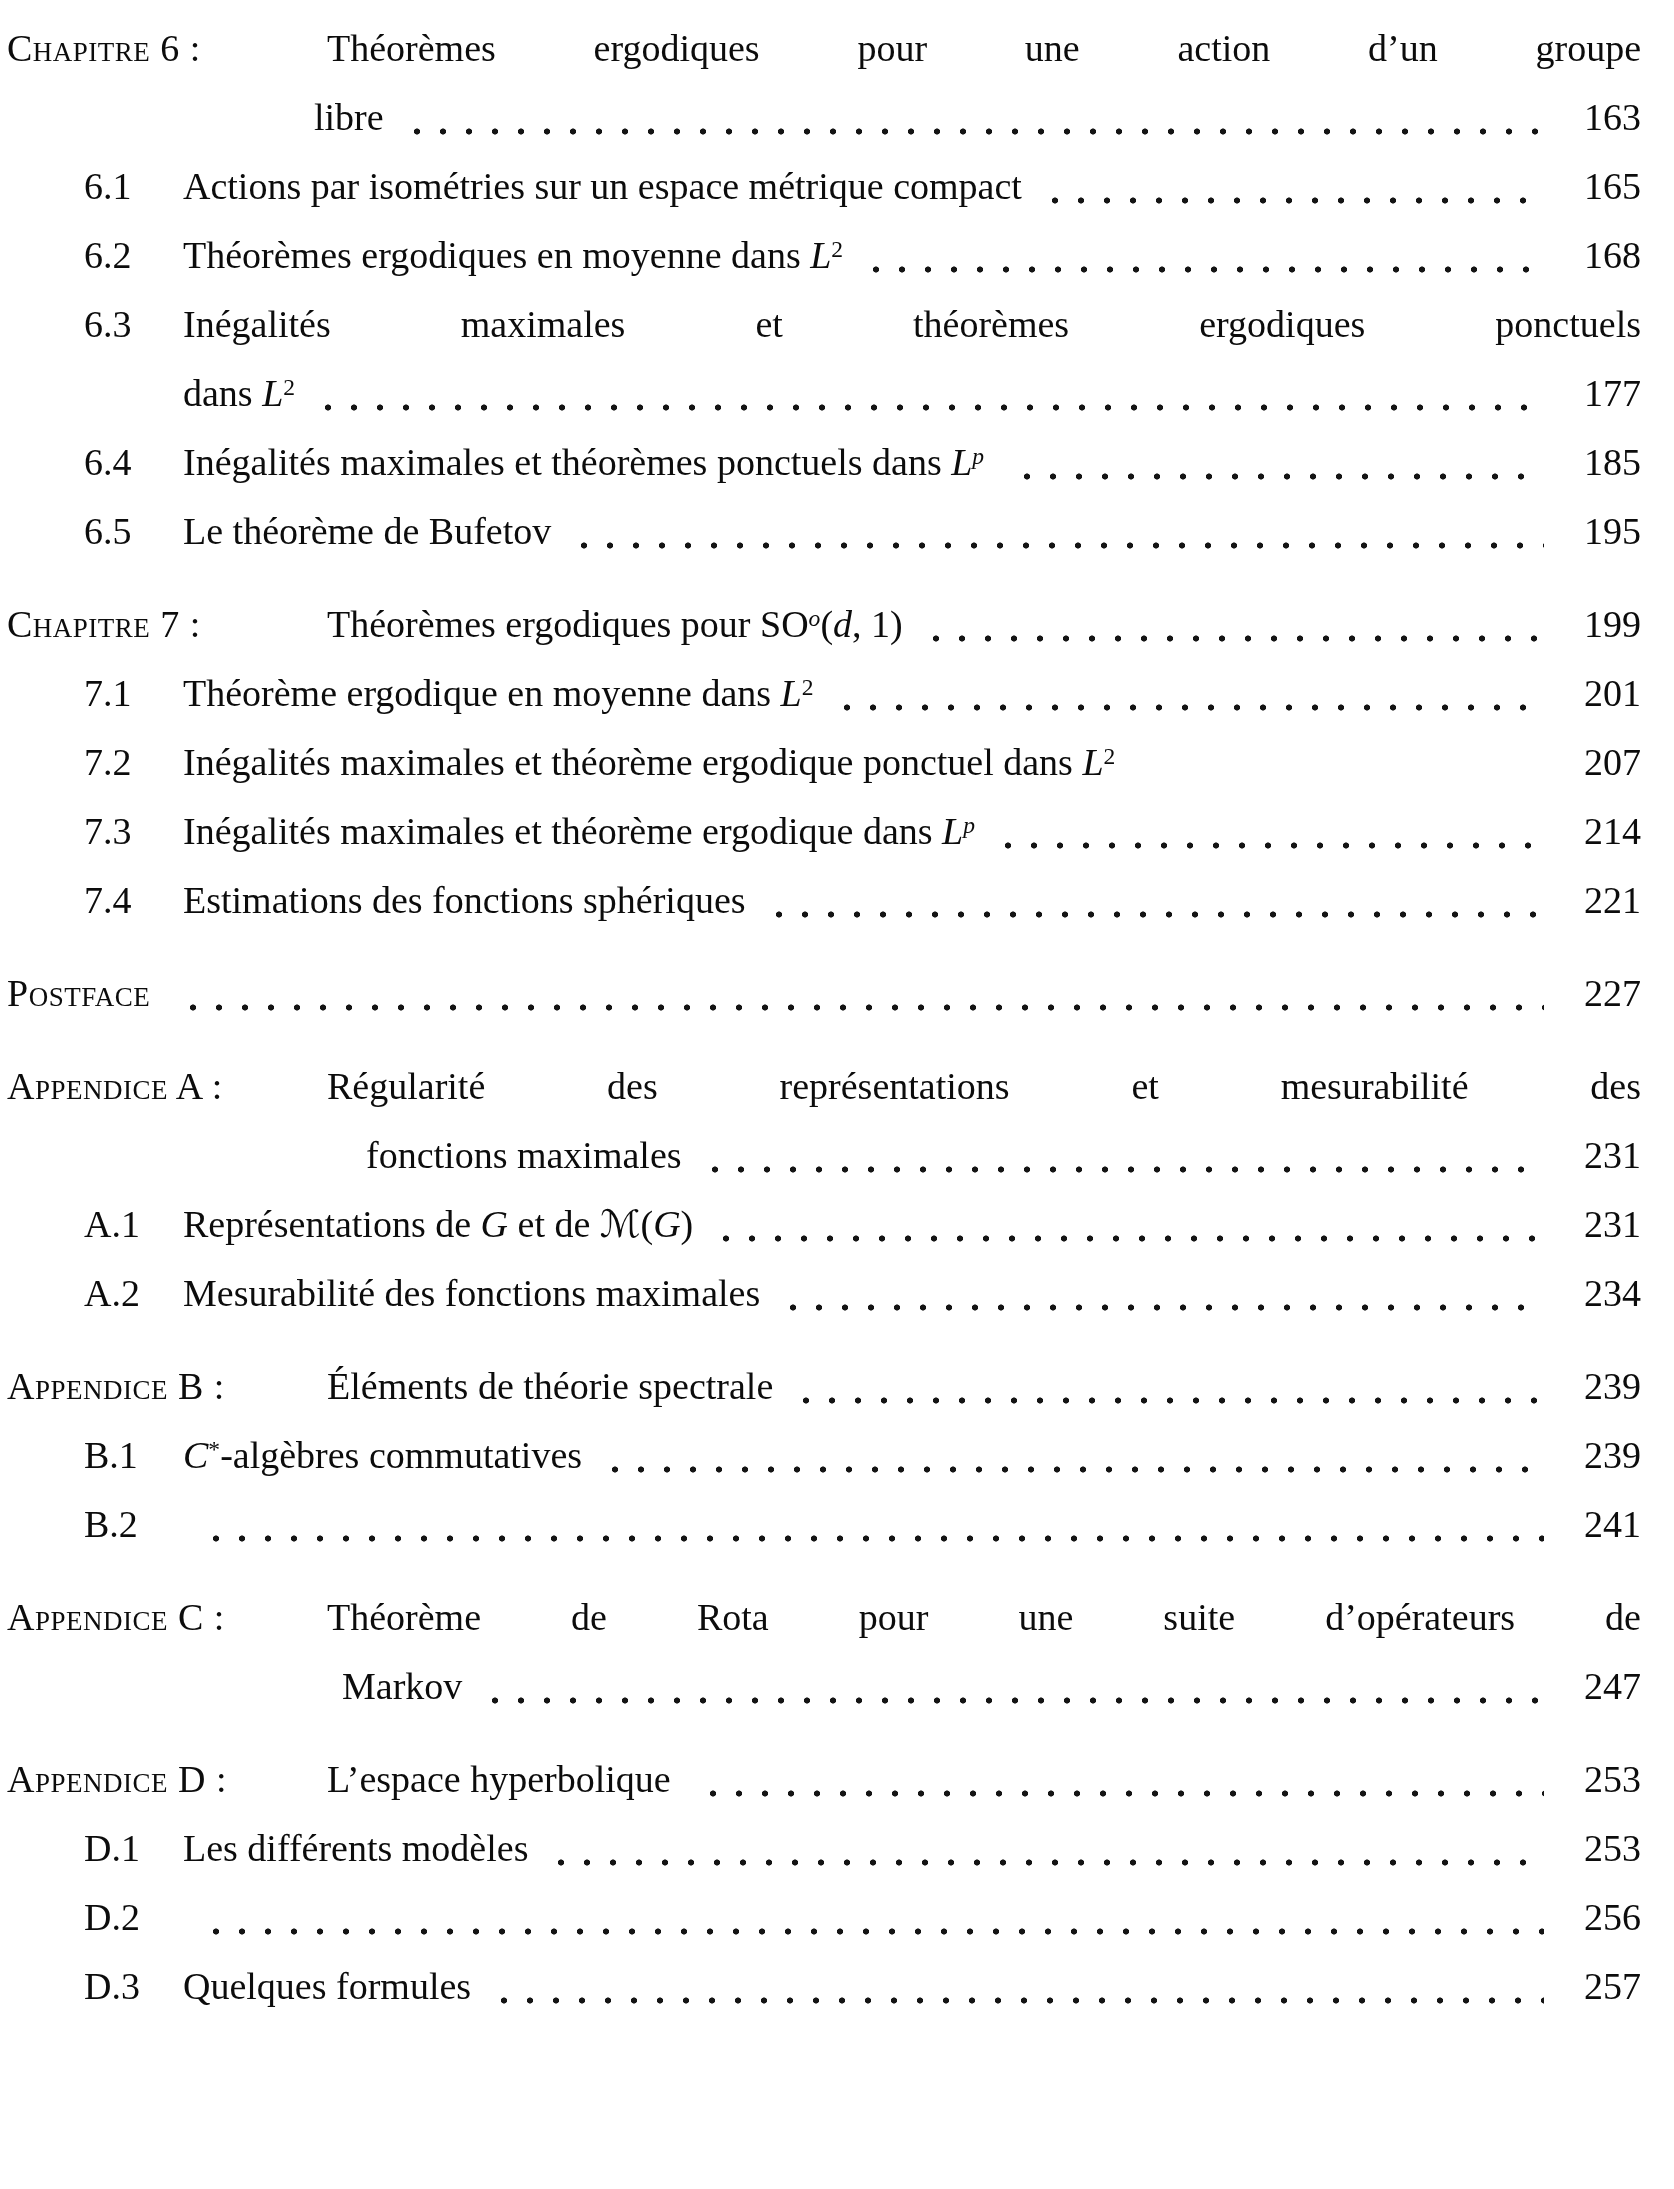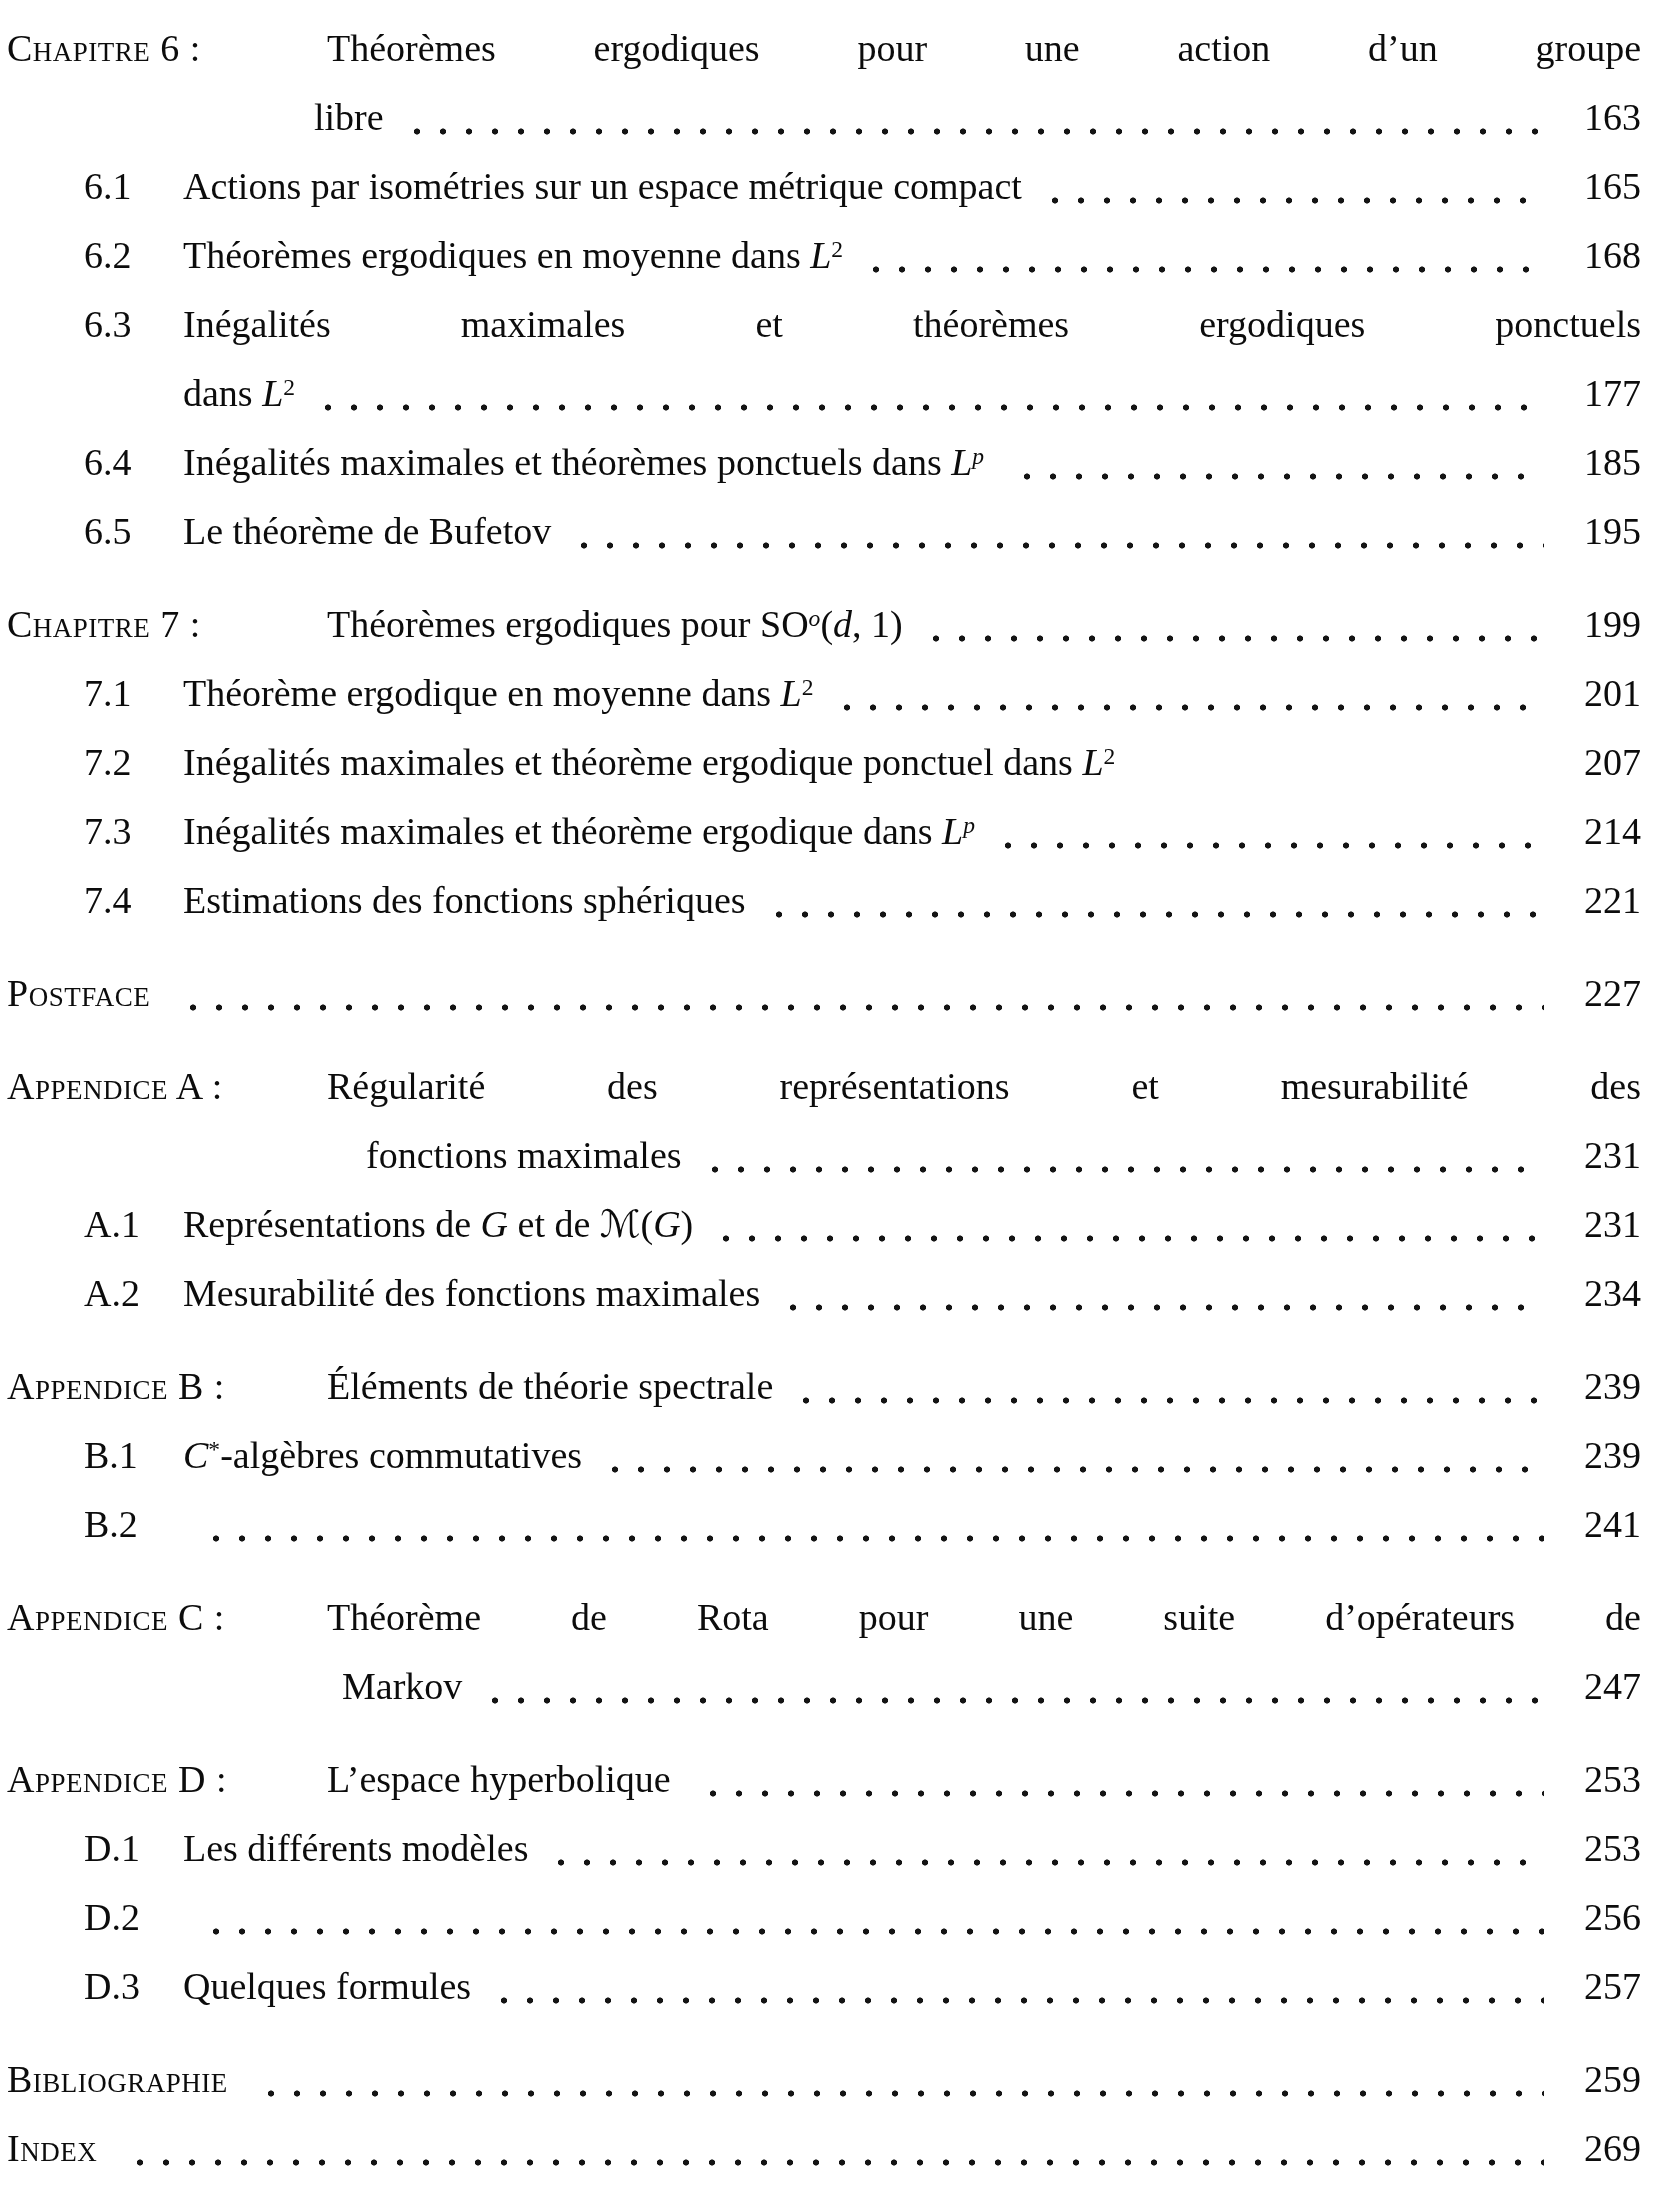--- a/index.html
+++ b/index.html
@@ -220,27 +220,15 @@
           <span class="dots"></span>
           <span class="page-num">256</span>
         </div>
         <div class="row kind-section">
           <span class="num">D.3</span>
           <span class="text"><span class="seg">Quelques formules</span></span>
           <span class="dots"></span>
           <span class="page-num">257</span>
         </div>
       </div>
-      <div class="block">
-        <div class="row kind-top">
-          <span class="label">Bibliographie</span>
-          <span class="dots"></span>
-          <span class="page-num">259</span>
-        </div>
-        <div class="row kind-top">
-          <span class="label">Index</span>
-          <span class="dots"></span>
-          <span class="page-num">269</span>
-        </div>
-      </div>
     </div>
 </div>
 
 
 </body></html>

